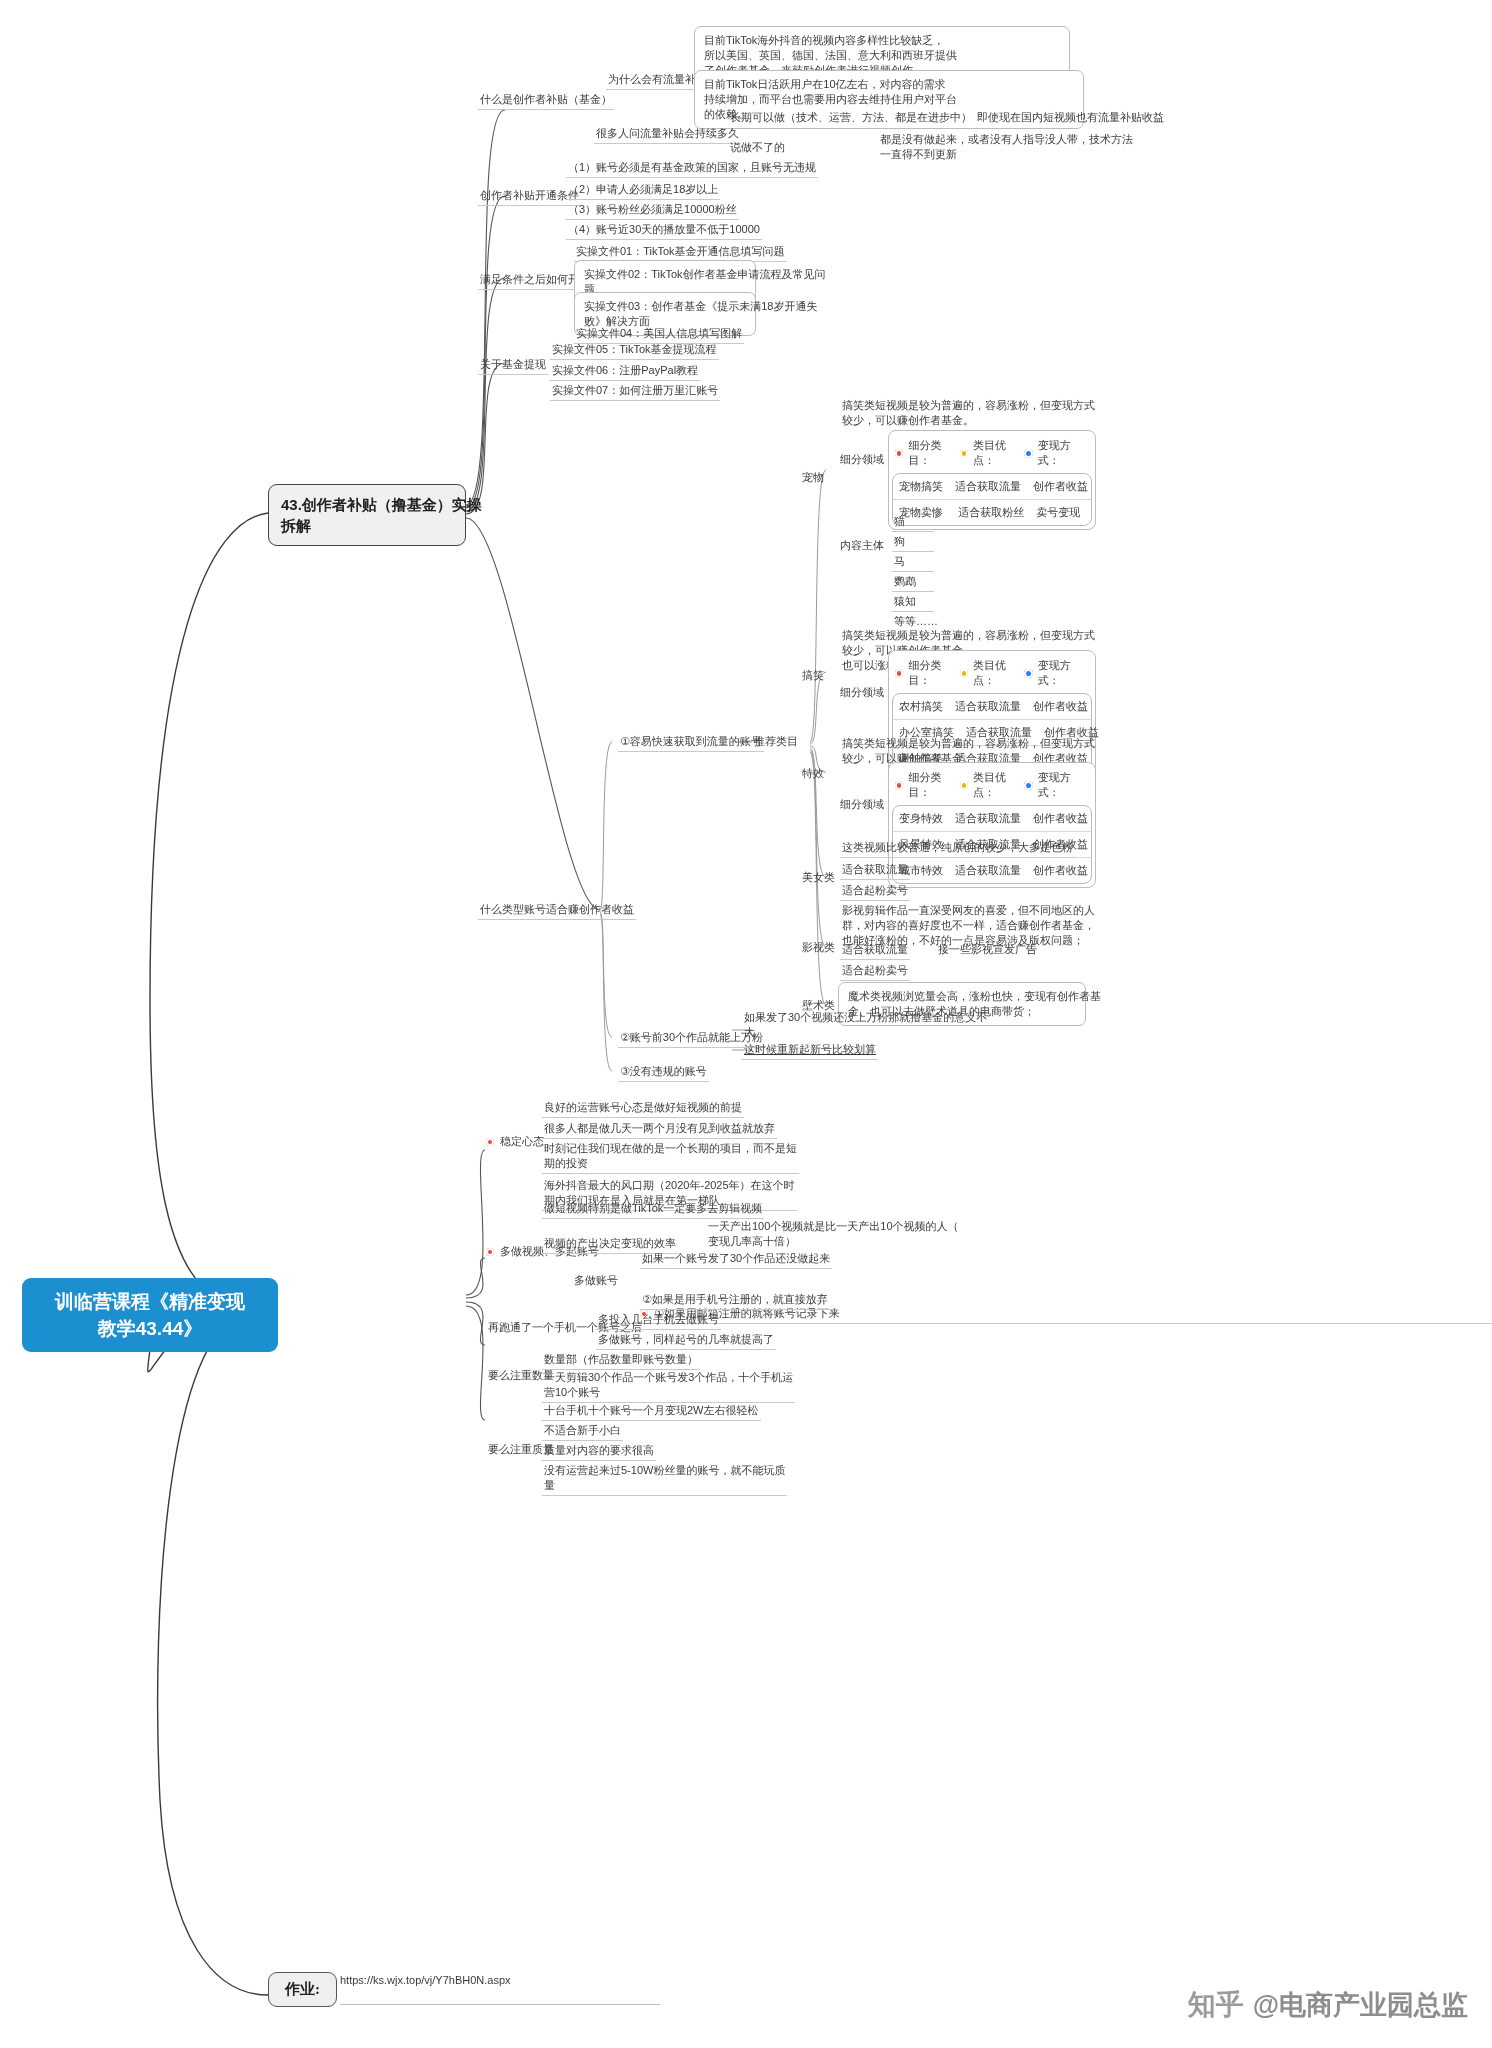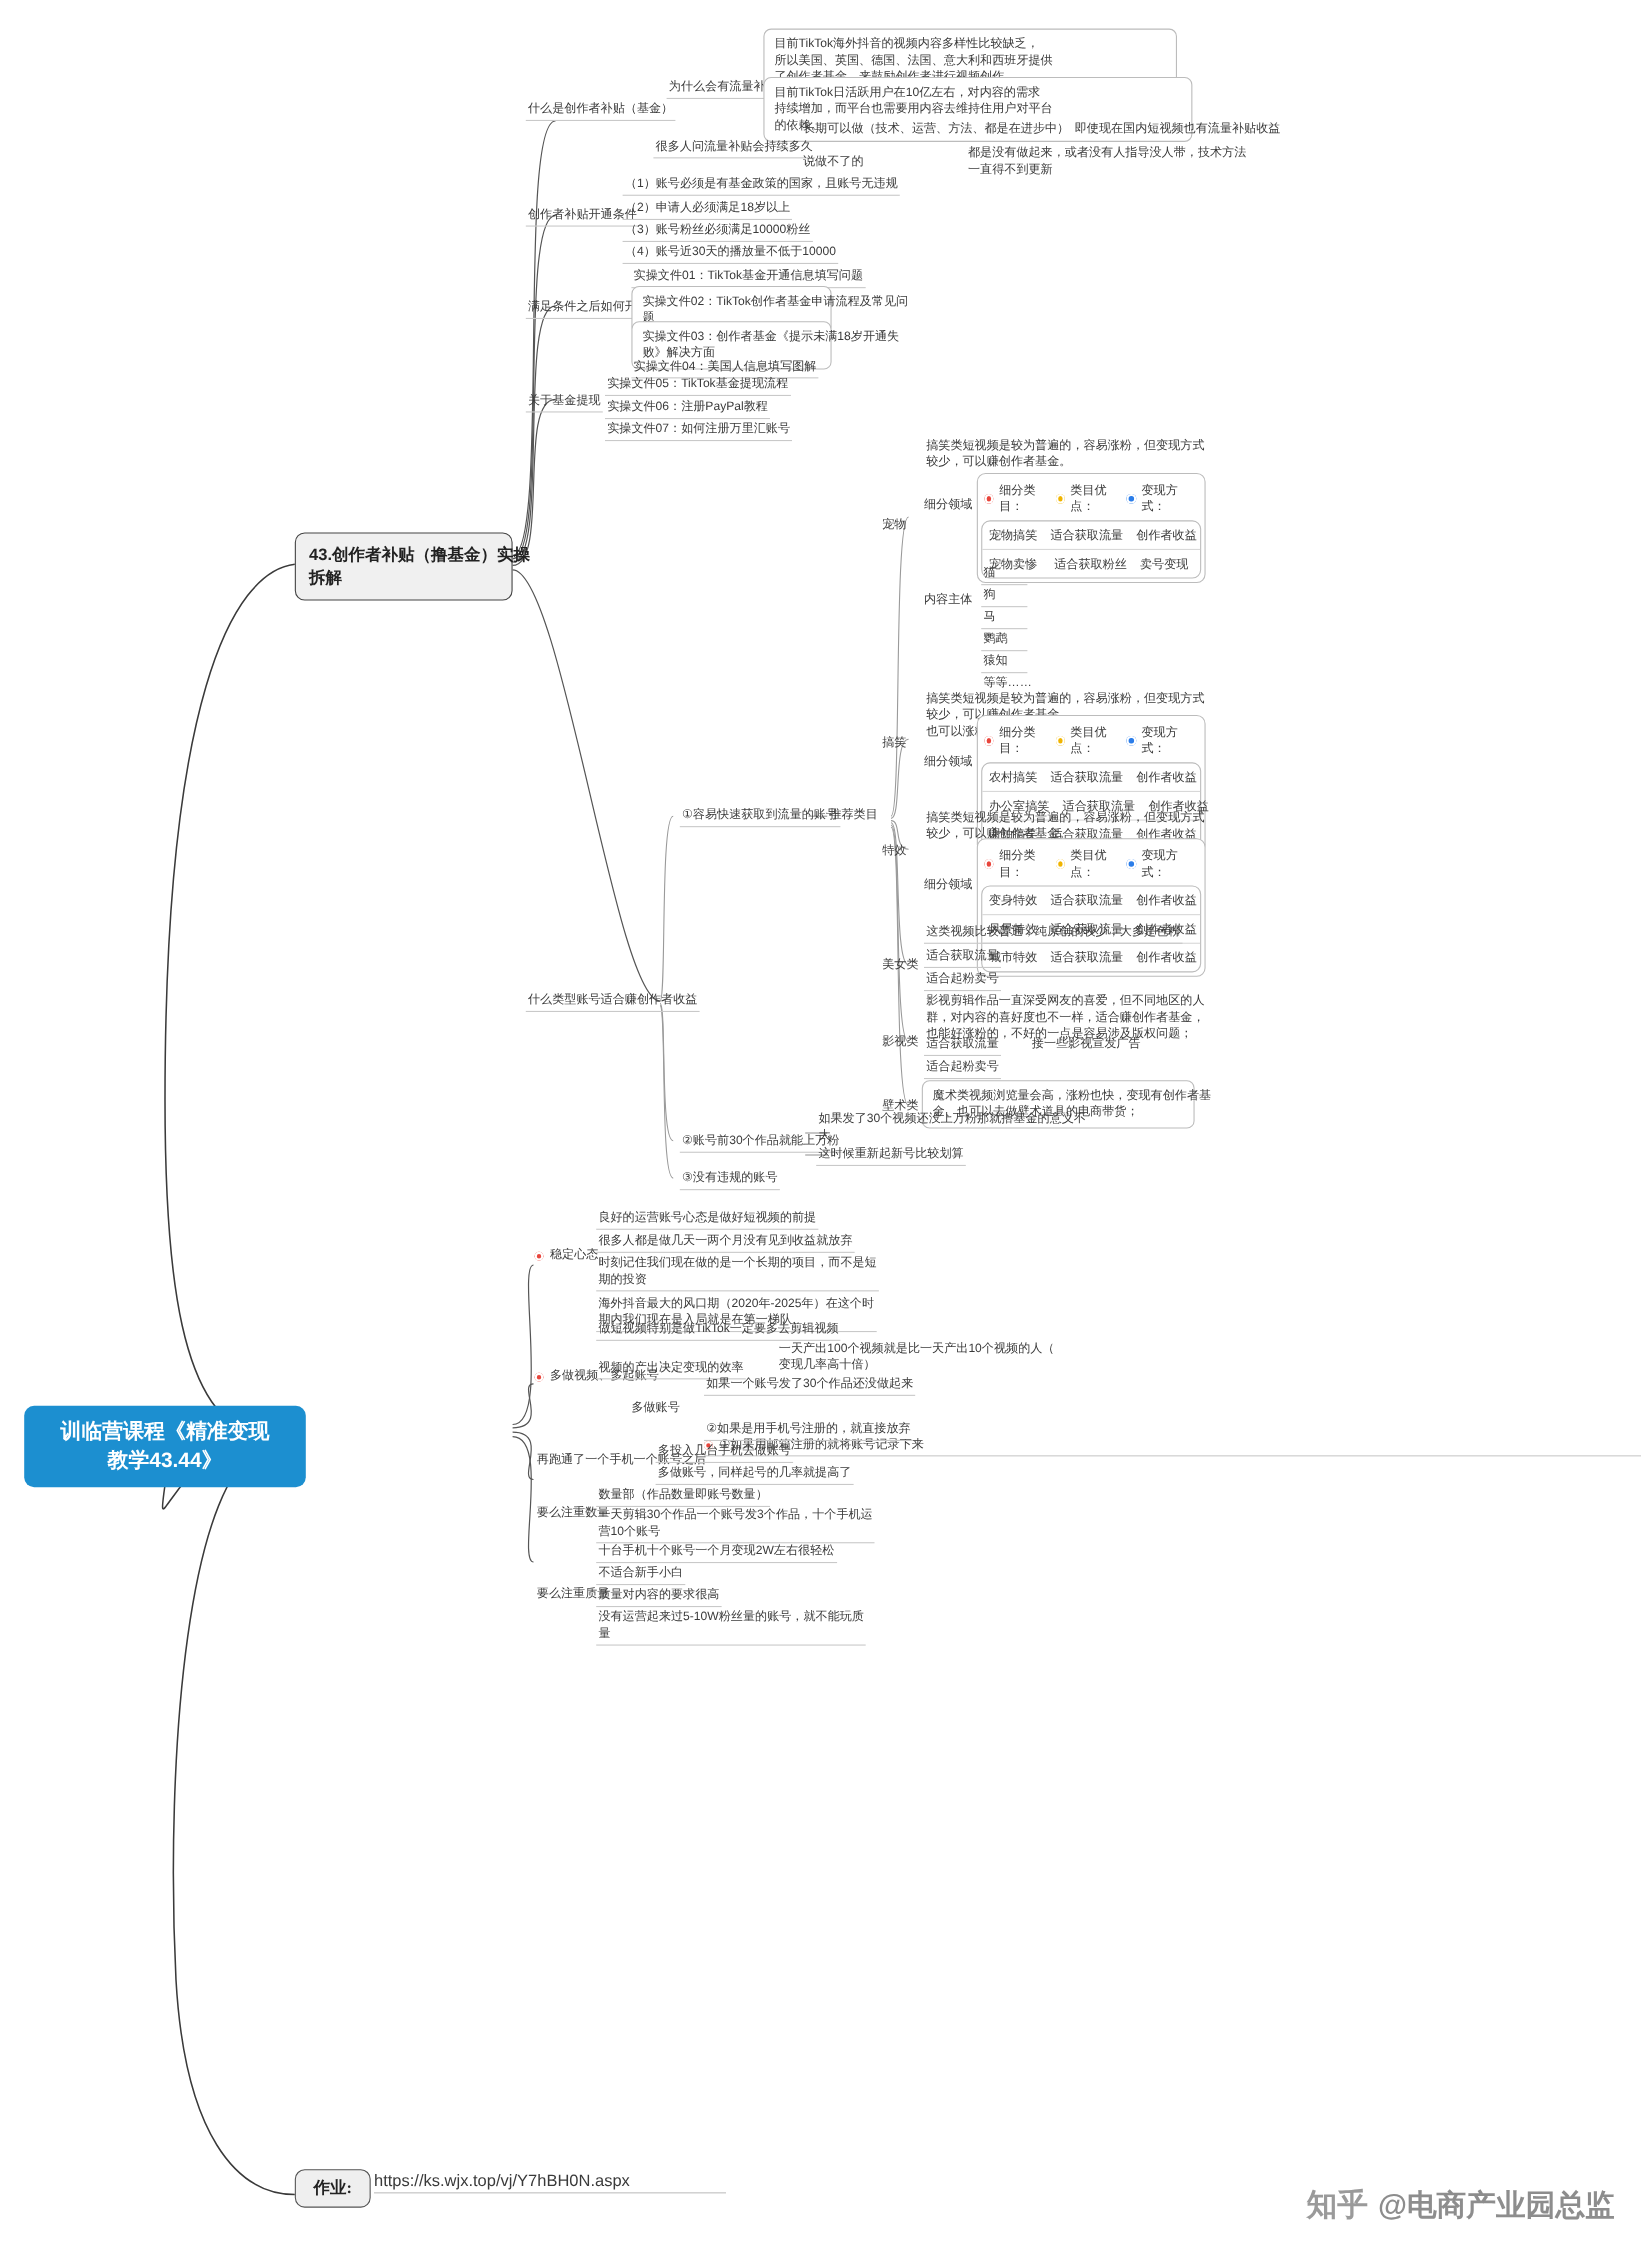--- a/index.html
+++ b/index.html
@@ -15,21 +15,21 @@
   
   .box{font-size:11px;line-height:15px;color:#3a3a3a;white-space:pre;
        border:1px solid #bcbcbc;border-radius:7px;padding:6px 9px;background:#fff;}
   
   .chapter{background:#f0f0f0;border:1.6px solid #444;border-radius:9px;
      font-size:15px;font-weight:bold;color:#222;line-height:21px;padding:9px 12px;white-space:pre;}
   .root{background:#1c8fd0;border-radius:9px;color:#fff;font-size:19px;font-weight:bold;
      line-height:27px;text-align:center;padding:10px 14px;white-space:pre;}
   .hw{font-size:15px;font-weight:bold;color:#222;background:#efefef;border:1.6px solid #555;
      border-radius:9px;padding:7px 16px;white-space:pre;}
-  .url{font-size:15px;color:#3a3a3a;border-bottom:1px solid #bfbfbf;padding-bottom:2px;white-space:pre;}
+  .url{font-size:11px;color:#3a3a3a;border-bottom:1px solid #bfbfbf;padding-bottom:18px;white-space:pre;}
   
   .tbl{border:1px solid #bcbcbc;border-radius:8px;background:#fff;padding:3px 0;}
   .thead{display:flex;font-size:11px;color:#3a3a3a;padding:4px 6px 5px 6px;}
   .thead .c{display:flex;align-items:center;gap:5px;}
   .dot{width:9px;height:9px;border-radius:50%;display:inline-block;box-shadow:inset 0 0 0 2px #fff;}
   .tbody{border:1px solid #bcbcbc;border-radius:8px;margin:0 3px;}
   .trow{display:flex;font-size:11px;color:#3a3a3a;}
   .trow + .trow{border-top:1px solid #d8d8d8;}
   .trow .c{padding:5px 6px;white-space:pre;}
   .bullet-red,.bullet-gray{position:relative;padding-left:14px;}
@@ -261,21 +261,21 @@
 <div class="node t nb" style="left:936px;top:942px;">接一些影视宣发广告</div>
 <div class="node t" style="left:840px;top:963px;">适合起粉卖号</div>
 
 <div class="node t nb" style="left:800px;top:998px;">壁术类</div>
 <div class="node box" style="left:838px;top:982px;width:248px;">魔术类视频浏览量会高，涨粉也快，变现有创作者基
 金、也可以去做壁术道具的电商带货；</div>
 
 <div class="node t" style="left:618px;top:1030px;">②账号前30个作品就能上万粉</div>
 <div class="node t nb" style="left:742px;top:1010px;">如果发了30个视频还没上万粉那就撸基金的意义不
 大</div>
-<div class="node t" style="left:742px;top:1042px;">这时候重新起新号比较划算</div>
+<div class="node t" style="left:742px;top:1042px;text-decoration:underline;">这时候重新起新号比较划算</div>
 <div class="node t" style="left:618px;top:1064px;">③没有违规的账号</div>
 
 <div class="node t nb bullet-red" style="left:486px;top:1134px;">稳定心态</div>
 <div class="node t" style="left:542px;top:1100px;">良好的运营账号心态是做好短视频的前提</div>
 <div class="node t" style="left:542px;top:1121px;">很多人都是做几天一两个月没有见到收益就放弃</div>
 <div class="node t" style="left:542px;top:1141px;">时刻记住我们现在做的是一个长期的项目，而不是短
 期的投资</div>
 <div class="node t" style="left:542px;top:1178px;">海外抖音最大的风口期（2020年-2025年）在这个时
 期内我们现在是入局就是在第一梯队、</div>
 

